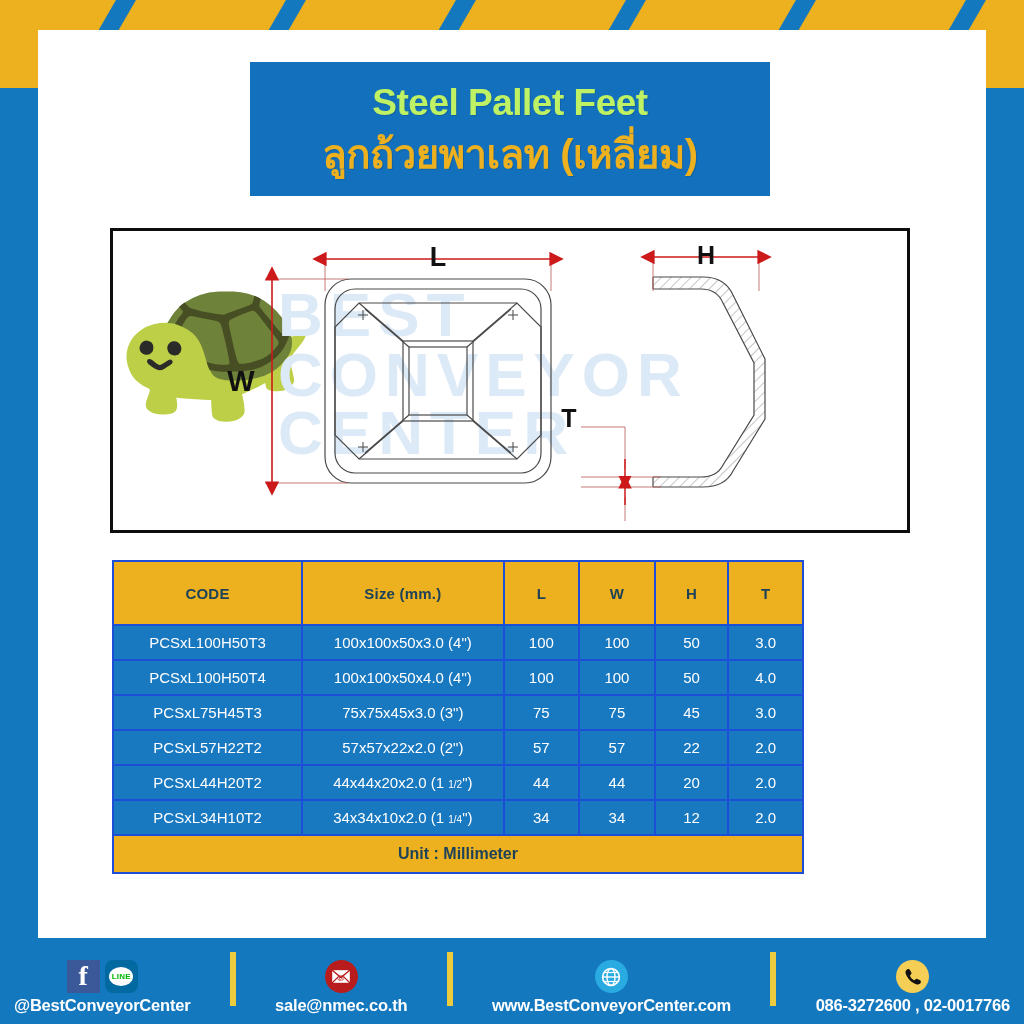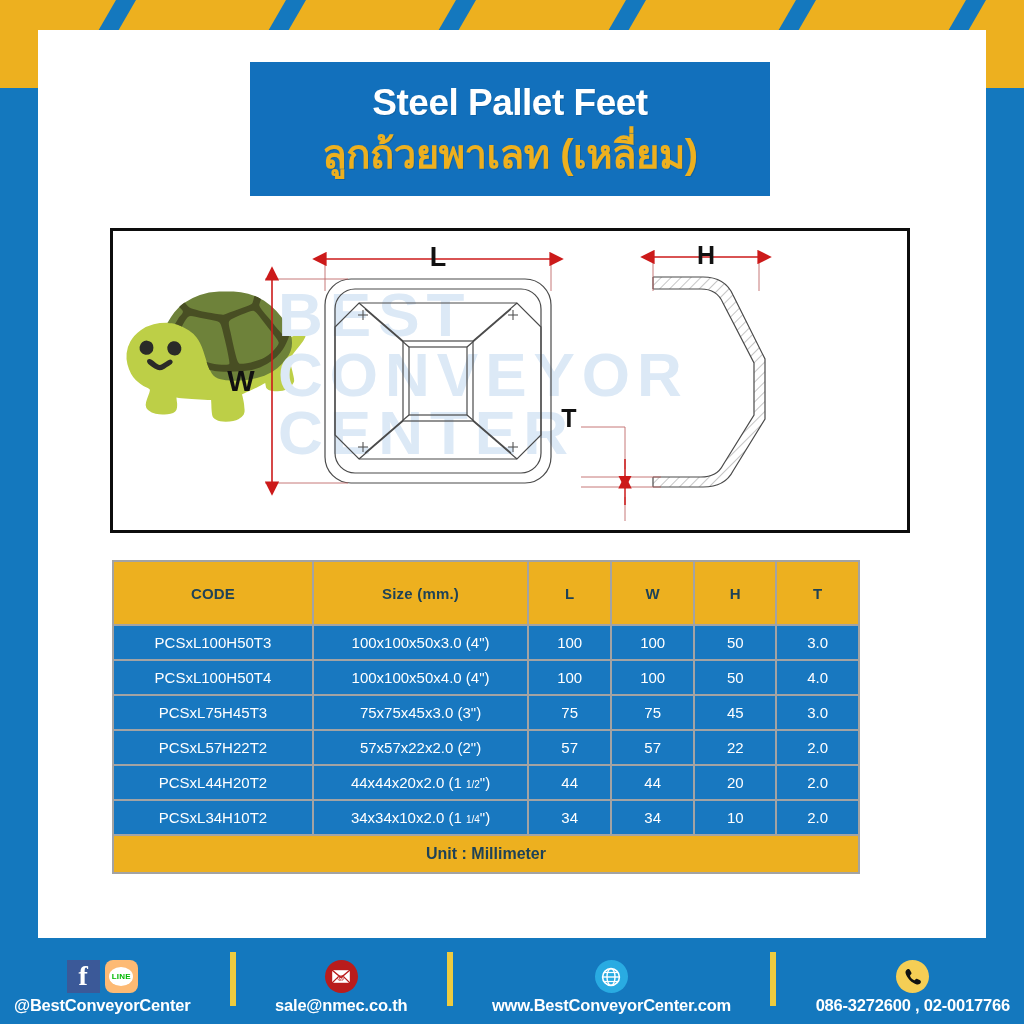--- a/index.html
+++ b/index.html
@@ -29,21 +29,21 @@
 
   
   #title-banner{
     position:absolute; left:250px; top:62px; width:520px; height:134px;
     background:#1270BC;
     display:flex; flex-direction:column;
     align-items:center; justify-content:center;
     padding-top:2px;
   }
   #title-en{
-    color:#ffffff; font-size:37px; font-weight:bold;
+    color:#bef264; font-size:37px; font-weight:bold;
     letter-spacing:-0.5px; line-height:1.05;
     text-shadow:1px 1px 0 rgba(0,0,0,0.12);
   }
   #title-th{
     color:#EDB01F; font-size:40px; font-weight:bold;
     letter-spacing:-0.5px; line-height:1.1; margin-top:10px;
     text-shadow:1px 1px 0 rgba(0,0,0,0.12);
   }
 
   
@@ -68,23 +68,23 @@
   #wm-logo{
     position:absolute; left:10px; top:38px;
     font-size:150px; color:#FCEFCF; font-weight:bold;
     line-height:1; transform:scaleX(1.1);
   }
   #drawing-svg{ position:absolute; left:0; top:0; }
 
   
   #spec-table{
     position:absolute; left:112px; top:560px;
-    width:748px;
+    width:692px;
     border-collapse:separate; border-spacing:2px;
-    background:#a3a3a3;
+    background:#1d4ed8;
   }
   #spec-table th, #spec-table td{
     border:0; text-align:center; vertical-align:middle;
   }
   #spec-table thead th{
     background:#EDB01F; color:#1E4257;
     font-size:15px; font-weight:bold; height:62px;
     letter-spacing:0.2px;
   }
   #spec-table tbody td{
@@ -118,21 +118,21 @@
   }
   .divider{
     width:6px; height:54px; background:#EDCB3F; flex:none;
   }
   .icon-box{
     width:33px; height:33px; display:flex;
     align-items:center; justify-content:center;
   }
   #fb-icon{ background:#3B5998; color:#fff; font-size:28px; font-weight:bold;
             font-family:"Liberation Serif", serif; line-height:1; padding-bottom:2px;}
-  #line-icon{ background:#fdba74; color:#fff; border-radius:8px;
+  #line-icon{ background:#0369a1; color:#fff; border-radius:8px;
               font-size:10px; font-weight:bold;text-decoration:underline; }
   #line-bubble{
     background:#fff; color:#00B900; border-radius:50%;
     width:24px; height:19px; display:flex; align-items:center;
     justify-content:center; font-size:8px; letter-spacing:0.2px;
   }
   #mail-icon{ background:#B91C1C; border-radius:50%; }
   #globe-icon{ background:#29ABE2; border-radius:50%; }
   #phone-icon{ background:#F5CE55; border-radius:50%; }
 </style>
@@ -305,21 +305,21 @@
         <td>44</td>
         <td>44</td>
         <td>20</td>
         <td>2.0</td>
       </tr>
       <tr>
         <td class="code-cell">PCSxL34H10T2</td>
         <td>34x34x10x2.0 (1 <sub class="frac">1/4</sub>")</td>
         <td>34</td>
         <td>34</td>
-        <td>10</td>
+        <td>12</td>
         <td>2.0</td>
       </tr>
     </tbody>
   <tfoot>
     <tr>
       <td colspan="6">Unit : Millimeter</td>
     </tr>
   </tfoot>
 </table>
 

